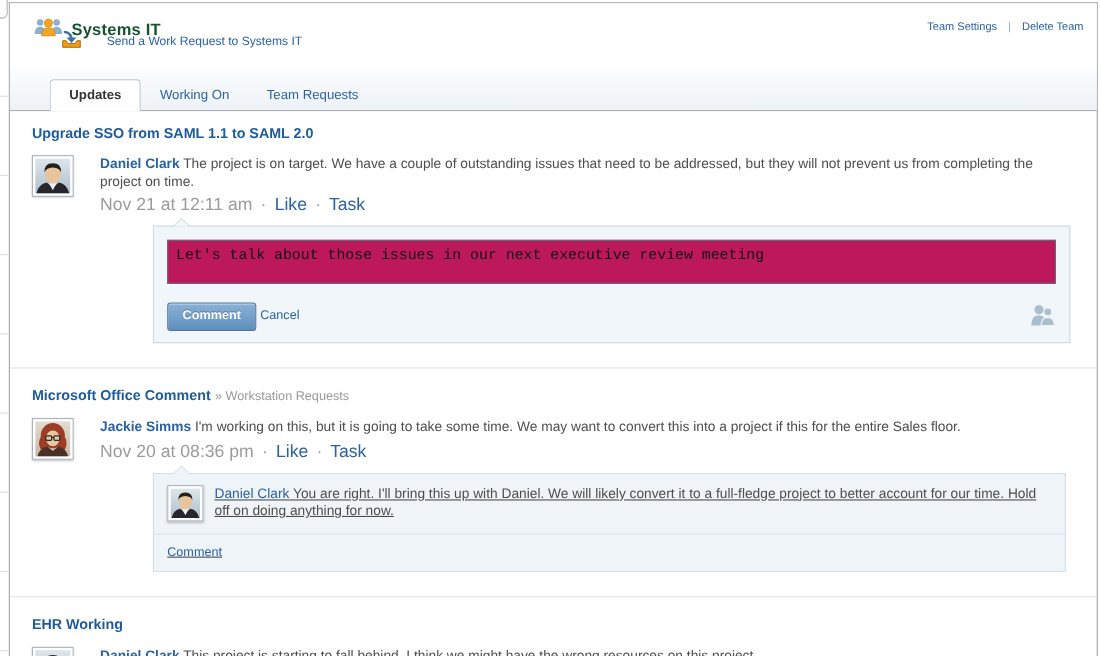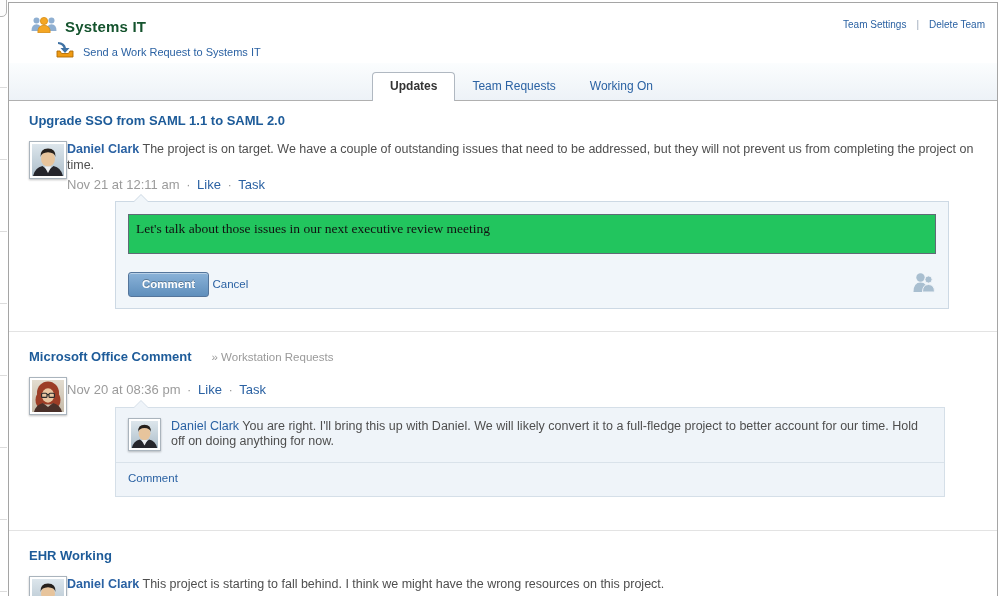--- a/index.html
+++ b/index.html
@@ -13,77 +13,77 @@
     border:1px solid #b4b4b4; border-radius:5px; background:#fdfdfd; }
   .sliver-line { position:absolute; left:0; width:7px; border-top:1px solid #dcdcdc; }
 
   
   .panel { position:absolute; left:8px; top:2px; width:990px; height:600px;
     background:#fff; border:1px solid #a5a5a5; border-bottom:none; }
 
   .panel-header { position:relative; height:60px; background:#fff; }
   .team-title { position:absolute; left:22px; top:12px; display:flex; align-items:center; gap:8px; }
   .team-title h1 { font-size:15px; font-weight:bold; color:#14532d; letter-spacing:.2px; }
-  .send-row { position:absolute; left:47px; top:38px; display:flex; align-items:center; gap:8px; }
+  .send-row { position:absolute; left:47px; top:24px; display:flex; align-items:center; gap:22px; }
   .send-row a { font-size:11px; color:#2b62a3; }
   .header-links { position:absolute; right:12px; top:16px; font-size:10px; color:#8fa0b5; }
   .header-links a { color:#2b62a3; }
   .header-links .sep { margin:0 10px; color:#9aa7b8; }
 
   
   .tabbar { position:relative; height:38px; display:flex; align-items:flex-end;
     padding-left:36px; background:linear-gradient(#fbfdfe,#edf2f7);
-    border-bottom:1px solid #b0b0b0;justify-content:center; }
+    border-bottom:1px solid #b0b0b0; }
   .tab { font-size:12px; color:#2b62a3; padding:6px 17px 7px; cursor:pointer; }
   .tab.active { background:#fff; border:1px solid #b0b8c1; border-bottom:none;
     border-radius:4px 4px 0 0; color:#333; font-weight:bold; margin-bottom:-1px;
     padding:6px 17px 8px; }
 
   
   .content { padding:12px 20px 0 20px; }
   .thread-title { font-size:13px; font-weight:bold; color:#1d5b99; margin-bottom:13px; }
-  .title-suffix { color:#9a9a9a; font-weight:normal; font-size:11.5px; margin-left:20px; }
-
-  .post { display:flex; gap:0; }
+  .title-suffix { color:#9a9a9a; font-weight:normal; font-size:11.5px; margin-left:4px; }
+
+  .post { display:flex; gap:24px; }
   .avatar { flex:0 0 auto; background:#fff; border:1px solid #aab4bd; padding:2px;
     box-shadow:0 1px 2px rgba(0,0,0,.25); height:fit-content; }
   .avatar svg { display:block; }
   .post-body { flex:1; font-size:12.5px; color:#4e4e4e; line-height:1.24; padding-top:1px; }
   .author { color:#2b62a3; font-weight:bold; }
   .author.plain { font-weight:normal; }
-  .meta { margin-top:4px; font-size:13px; color:#9b9b9b; }
+  .meta { margin-top:4px; font-size:16px; color:#9b9b9b; }
   .meta a { color:#2b62a3; }
   .meta .dot { margin:0 3px; color:#9b9b9b; }
 
   
   .composer { position:relative; margin:8px 0 0 48px; width:834px;
     background:#f1f6fa; border:1px solid #cdd9e4; padding:12px; }
   .arrow-outer { position:absolute; top:-8px; left:17px; width:0; height:0;
     border-left:8px solid transparent; border-right:8px solid transparent;
     border-bottom:8px solid #cdd9e4; }
   .arrow-inner { position:absolute; top:-7px; left:18px; width:0; height:0;
     border-left:7px solid transparent; border-right:7px solid transparent;
     border-bottom:7px solid #f1f6fa; }
-  .composer textarea { width:100%; height:40px; border:1px solid #5f6b76; background:#22c55e;
-    padding:5px 7px; font-family:Liberation Serif, serif; font-size:13.5px; color:#111;
+  .composer textarea { width:100%; height:40px; border:1px solid #5f6b76; background:#be185d;
+    padding:5px 7px; font-family:Liberation Mono, monospace; font-size:13.5px; color:#111;
     resize:none; outline:none; line-height:1.3; }
   .composer-actions { position:relative; margin-top:13px; height:24px; }
   .btn-comment { display:inline-block; background:linear-gradient(#8ab2d8,#5f8fbc);
     border:1px solid #54759b; border-radius:3px; color:#fff; font-weight:bold;
     font-size:11.5px; padding:4px 13px 5px; text-shadow:0 -1px 0 rgba(0,0,0,.3);
     box-shadow:inset 0 1px 0 rgba(255,255,255,.4); cursor:pointer;
     font-family:"Liberation Sans", sans-serif; }
   .cancel-link { margin-left:0; color:#2b62a3; font-size:11.5px; }
   .composer-people { position:absolute; right:0; bottom:-2px; }
 
   .thread-divider { border:none; border-top:1px solid #e3e3e3; margin:22px -20px 17px; }
 
   
-  .reply-panel { position:relative; margin:9px 0 11px 48px; width:830px;
-    background:#eff4f9; border:1px solid #d5dfe8; }
+  .reply-panel { position:relative; margin:9px 0 0 48px; width:830px;
+    background:#eff4f9; border:1px solid #d5dfe8;text-decoration:underline; }
   .reply-panel .arrow-outer { border-bottom-color:#d5dfe8; }
   .reply-panel .arrow-inner { border-bottom-color:#eff4f9; }
   .reply { display:flex; gap:10px; padding:10px 12px 11px; }
   .reply .post-body { font-size:12.5px; }
   .reply-footer { border-top:1px solid #d9e2ea; padding:8px 12px 10px; }
   .reply-footer a { font-size:11.5px; color:#2b62a3; }
 </style>
 </head>
 <body>
 
@@ -155,22 +155,22 @@
       </span>
       <a>Send a Work Request to Systems IT</a>
     </div>
     <div class="header-links">
       <a>Team Settings</a><span class="sep">|</span><a>Delete Team</a>
     </div>
   </div>
 
   <div class="tabbar">
     <div class="tab active">Updates</div>
+    <div class="tab">Working On</div>
     <div class="tab">Team Requests</div>
-    <div class="tab">Working On</div>
   </div>
 
   <div class="content">
 
     <div>
       <div class="thread-title">
         <span>Upgrade SSO from SAML 1.1 to SAML 2.0</span>
       </div>
       <div class="post">
         <span class="avatar">
@@ -214,20 +214,21 @@
       <div class="thread-title">
         <span>Microsoft Office Comment</span><span class="title-suffix">» Workstation Requests</span>
       </div>
       <div class="post">
         <span class="avatar">
           <svg width="32" height="32" viewBox="0 0 32 32">
               <use href="#avatar-jackie"></use>
             </svg>
         </span>
         <div class="post-body">
+          <div><a class="author">Jackie Simms</a> <span>I'm working on this, but it is going to take some time. We may want to convert this into a project if this for the entire Sales floor.</span></div>
           <div class="meta">
             <span>Nov 20 at 08:36 pm</span>
             <span class="dot">·</span>
             <a>Like</a>
             <span class="dot">·</span>
             <a>Task</a>
           </div>
           <div class="reply-panel">
             <div class="arrow-outer"></div>
             <div class="arrow-inner"></div>

